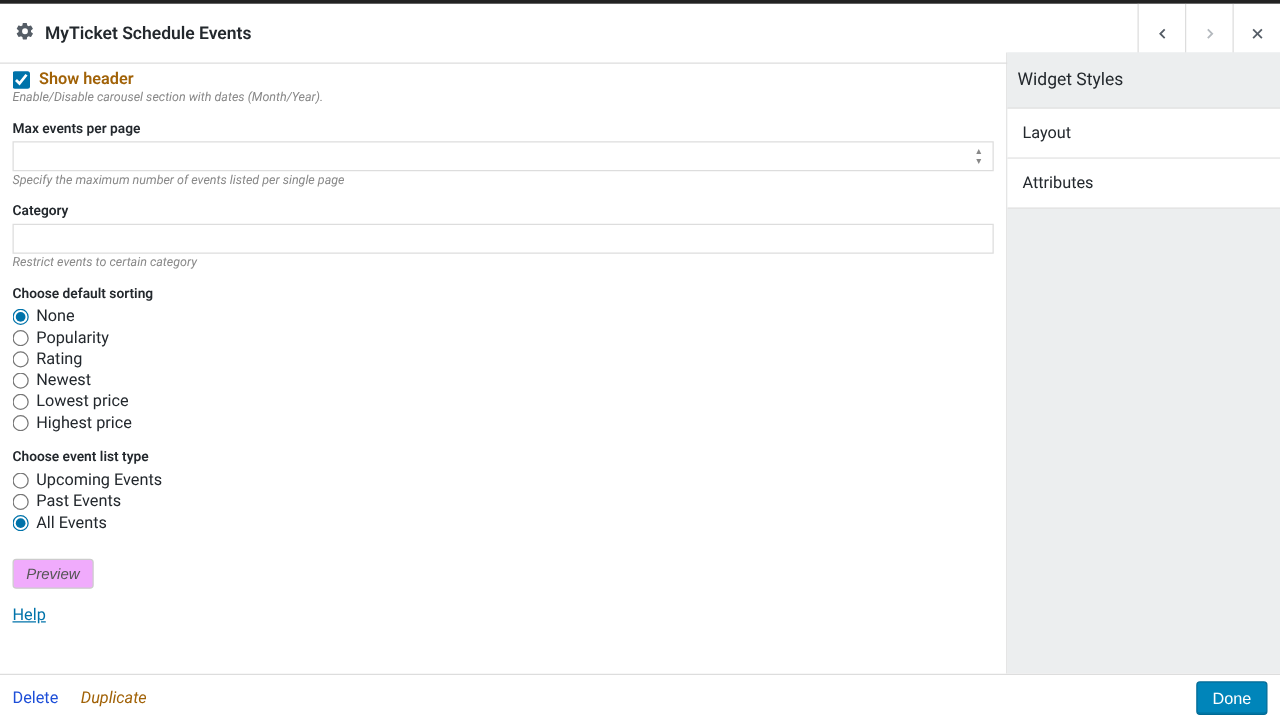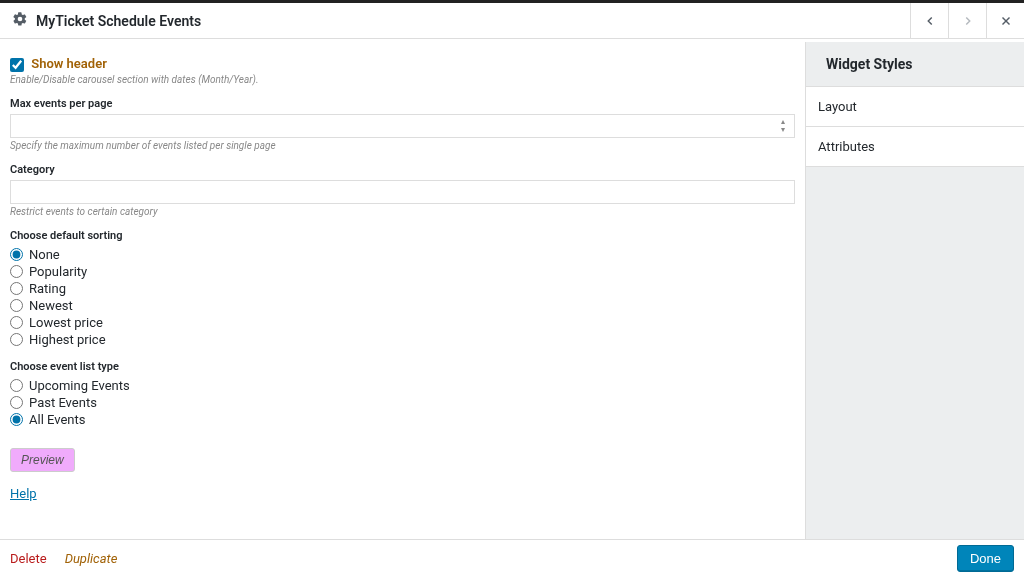--- a/index.html
+++ b/index.html
@@ -8,21 +8,21 @@
     font-size: 13px;
     color: #23282d;
     background: #fff;
     width: 1024px;
     height: 576px;
     overflow: hidden;
     position: relative;
     border-top: 3px solid #222;
   }
   .topbar {
-    height: 36px;
+    height: 48px;
     border-bottom: 1px solid #ddd;
     display: flex;
     align-items: center;
     justify-content: space-between;
     padding: 0 0 0 12px;
     background: #fff;
   }
   .topbar-left { display: flex; align-items: center; gap: 8px; }
   .gear-icon svg { width: 16px; height: 16px; fill: #555d66; }
   .title { font-weight: 600; font-size: 14px; color: #23282d; }
@@ -52,23 +52,23 @@
     flex: 1;
     padding: 14px 10px 10px 10px;
     overflow: auto;
     border-right: 1px solid #ddd;
   }
   .sidebar {
     width: 218px;
     background: #eceeef;
   }
   .sidebar-header {
-    padding: 14px 20px;
+    padding: 14px 8px;
     font-size: 14px;
-    font-weight: 700;
+    font-weight: 400;
     color: #23282d;
     background: #eceeef;
     border-bottom: 1px solid #ddd;
   }
   .sidebar-item {
     background: #fff;
     border-bottom: 1px solid #ddd;
     padding: 12px 12px;
     font-size: 13px;
     color: #23282d;
@@ -142,21 +142,21 @@
     height: 37px;
     border-top: 1px solid #ddd;
     display: flex;
     align-items: center;
     justify-content: space-between;
     padding: 0 10px;
     background: #fff;
   }
   .footer-left { display: flex; gap: 18px; }
   .footer-link { font-size: 13px; cursor: pointer; }
-  .delete { color: #b91c1c; }
+  .delete { color: #1d4ed8; }
   .duplicate { color: #a16207; font-style: italic; }
   .done-btn {
     background: #0085ba;
     border: 1px solid #006a95;
     color: #fff;
     padding: 5px 12px;
     font-size: 13px;
     border-radius: 3px;
     cursor: pointer;
     box-shadow: inset 0 -1px 0 rgba(0,0,0,0.15);

